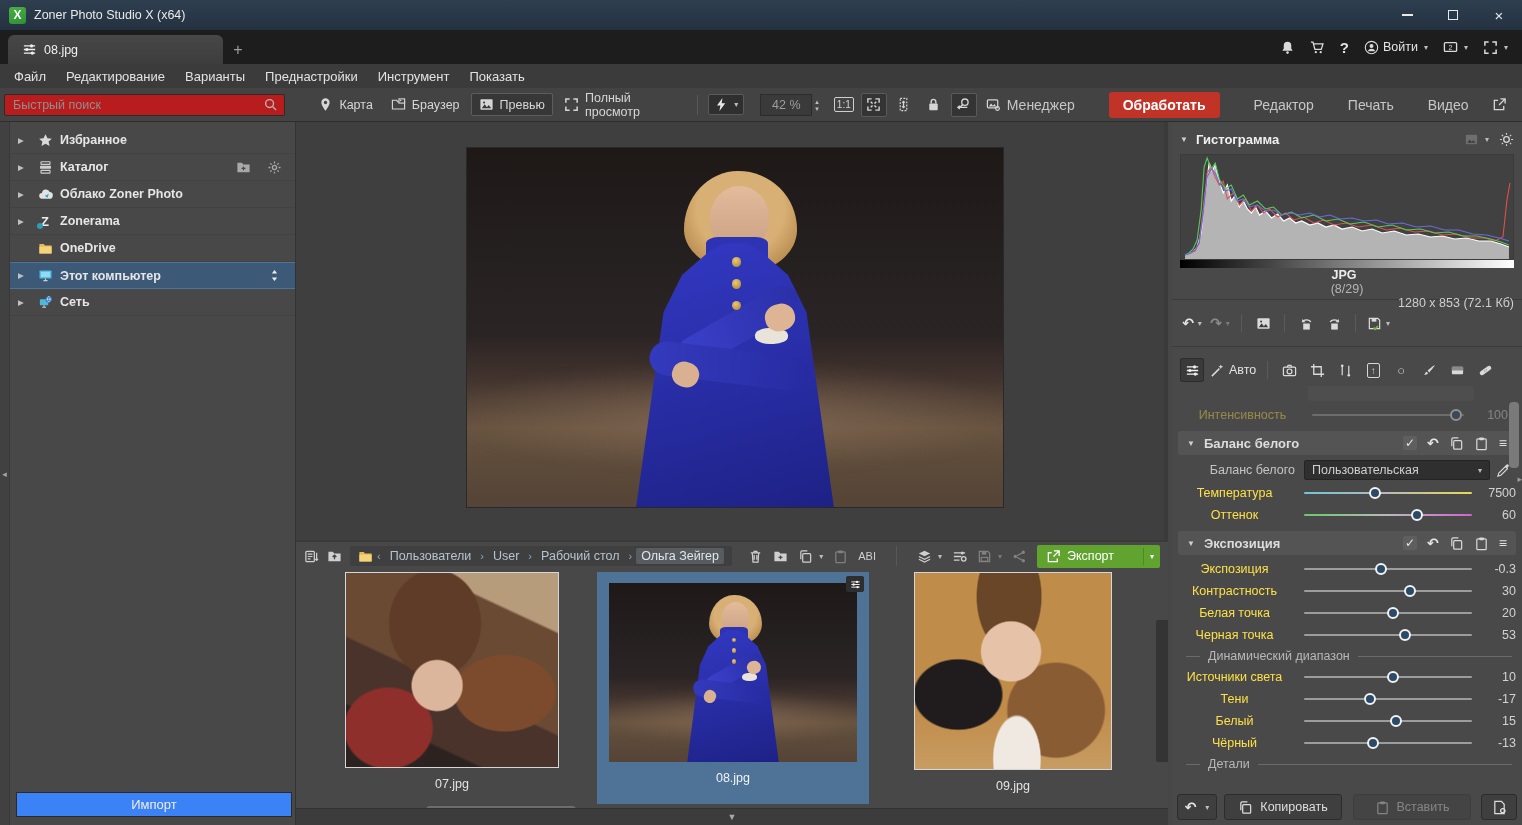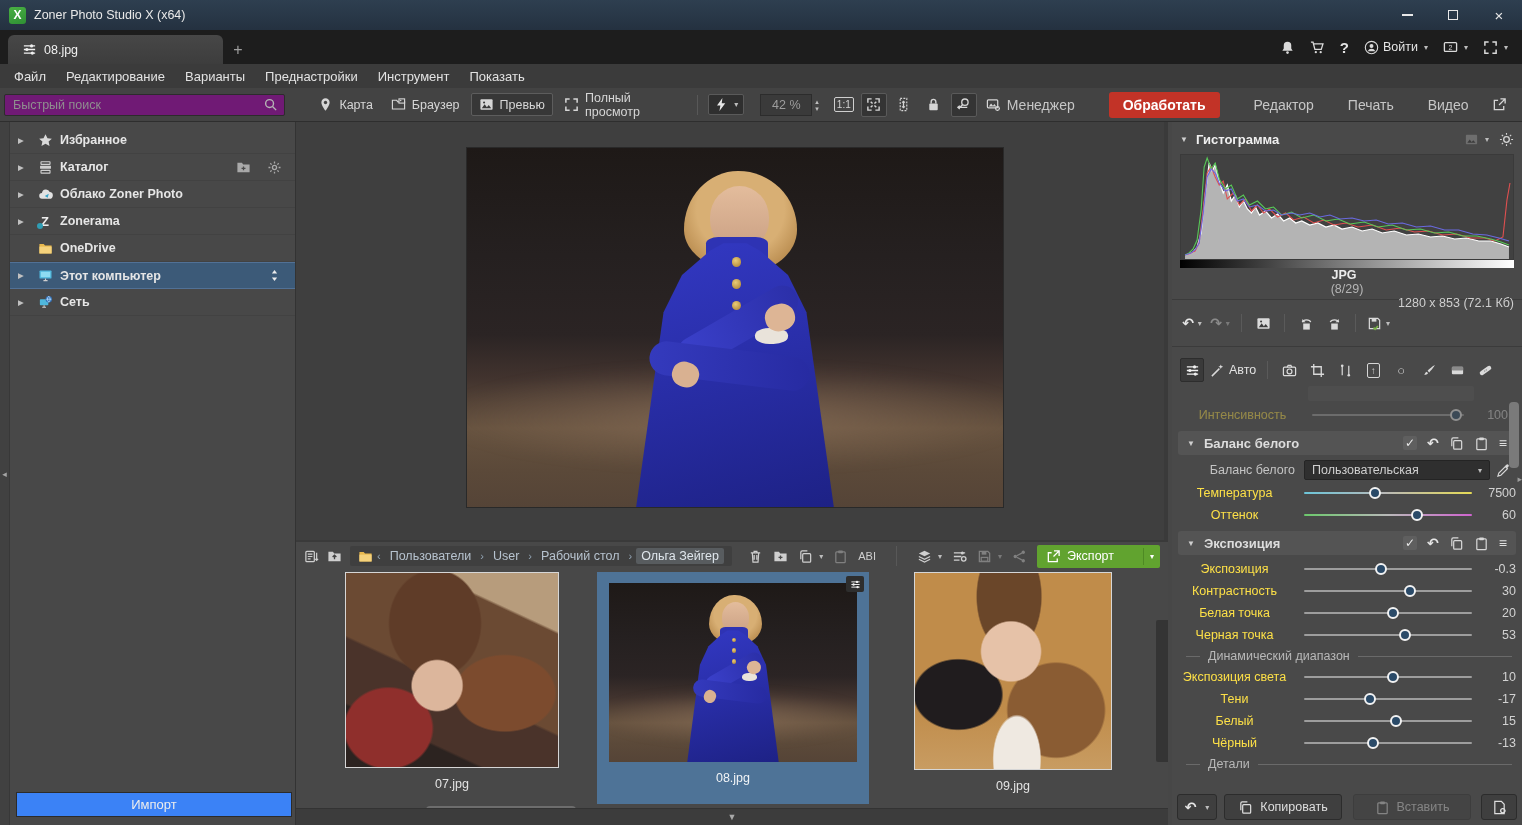--- a/index.html
+++ b/index.html
@@ -33,21 +33,21 @@
   #login-label { font-size:12.5px; color:#e6e6e6; }
   .tr-group { display:flex; align-items:center; gap:4px; }
 
   
   #menubar { position:absolute; left:0; top:64px; width:100%; height:24px; background:#3b3b3b; display:flex; align-items:center; padding-left:4px; }
   .menu-item { padding:0 10px; color:#e2e2e2; font-size:13px; }
 
   
   #toolbar { position:absolute; left:0; top:88px; width:100%; height:34px; background:#434343; border-bottom:1px solid #2e2e2e;
     display:flex; align-items:center; }
-  #search-box { position:relative; width:288px; height:22px; margin-left:4px; background:#701a75; border:1px solid #2c2c2c; border-radius:2px;
+  #search-box { position:relative; width:288px; height:22px; margin-left:4px; background:#b91c1c; border:1px solid #2c2c2c; border-radius:2px;
     display:flex; align-items:center; }
   #search-box input { flex:1; background:transparent; border:none; outline:none; color:#c8c8c8; font-size:12.5px; padding:0 8px; font-family:inherit; }
   #search-box input::placeholder { color:#8f8f8f; }
   #search-box .icon { margin-right:6px; color:#b5b5b5; }
   .tb-group { display:flex; align-items:center; gap:4px; margin-left:26px; color:#d6d6d6; }
   .tb-btn { display:flex; align-items:center; gap:6px; padding:3px 7px; color:#d6d6d6; font-size:12.5px; border-radius:2px; }
   .tb-btn.active { background:#373737; border:1px solid #5d5d5d; }
   .tb-sep { width:1px; height:20px; background:#585858; margin:0 10px; }
   .tb-iconbtn { width:26px; height:24px; display:flex; align-items:center; justify-content:center; color:#d3d3d3; border-radius:2px; }
   .tb-iconbtn.active { background:#343434; border:1px solid #5a5a5a; }
@@ -984,21 +984,21 @@
         <div class="srow">
           <span class="slabel">Черная точка</span>
           <div class="strack">
             <div class="sline"></div>
             <div class="sthumb" style="left: 60%;"></div>
           </div>
           <span class="sval">53</span>
         </div>
         <div class="grow">Динамический диапазон</div>
         <div class="srow">
-          <span class="slabel">Экспозиция света</span>
+          <span class="slabel">Источники света</span>
           <div class="strack">
             <div class="sline"></div>
             <div class="sthumb" style="left: 53%;"></div>
           </div>
           <span class="sval">10</span>
         </div>
         <div class="srow">
           <span class="slabel">Тени</span>
           <div class="strack">
             <div class="sline"></div>

